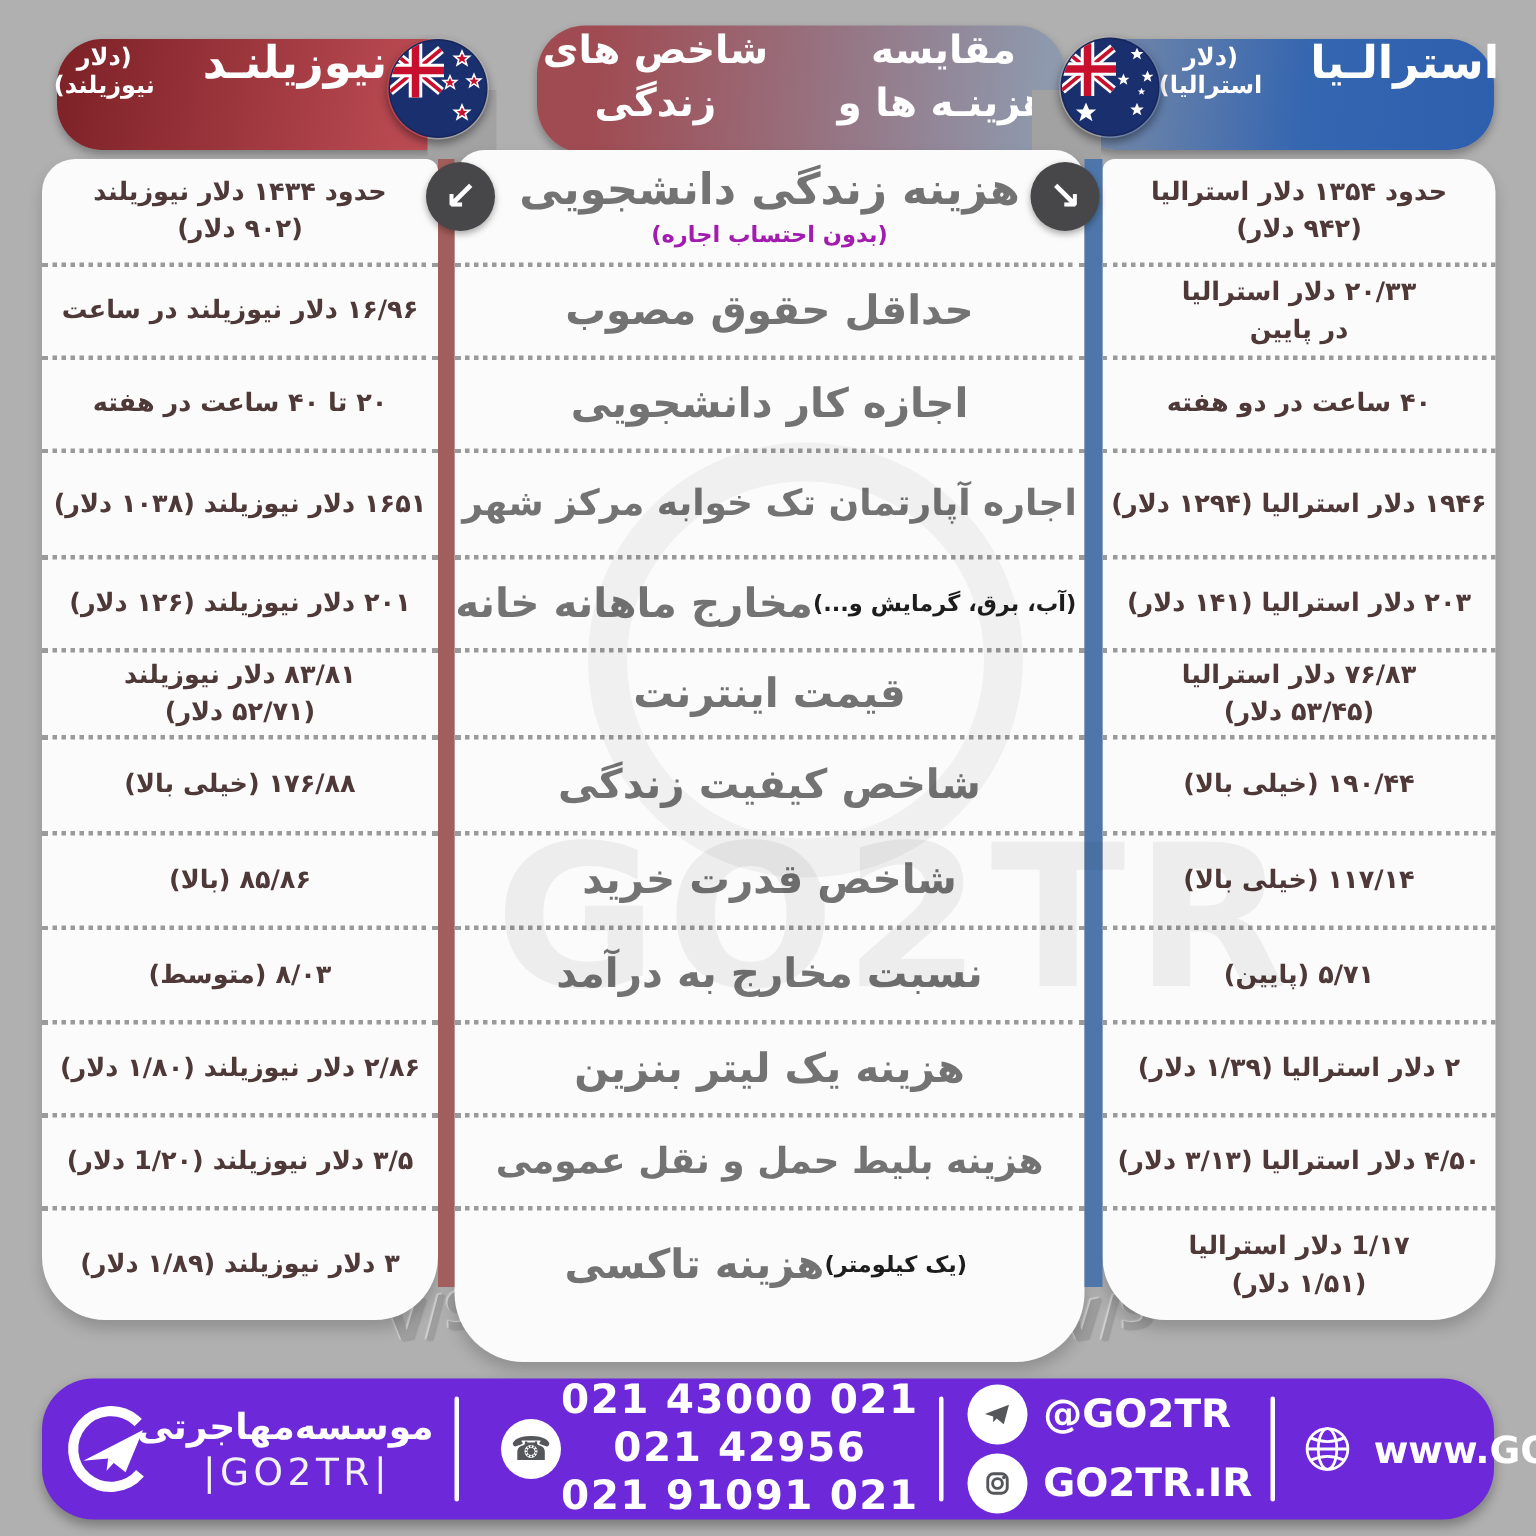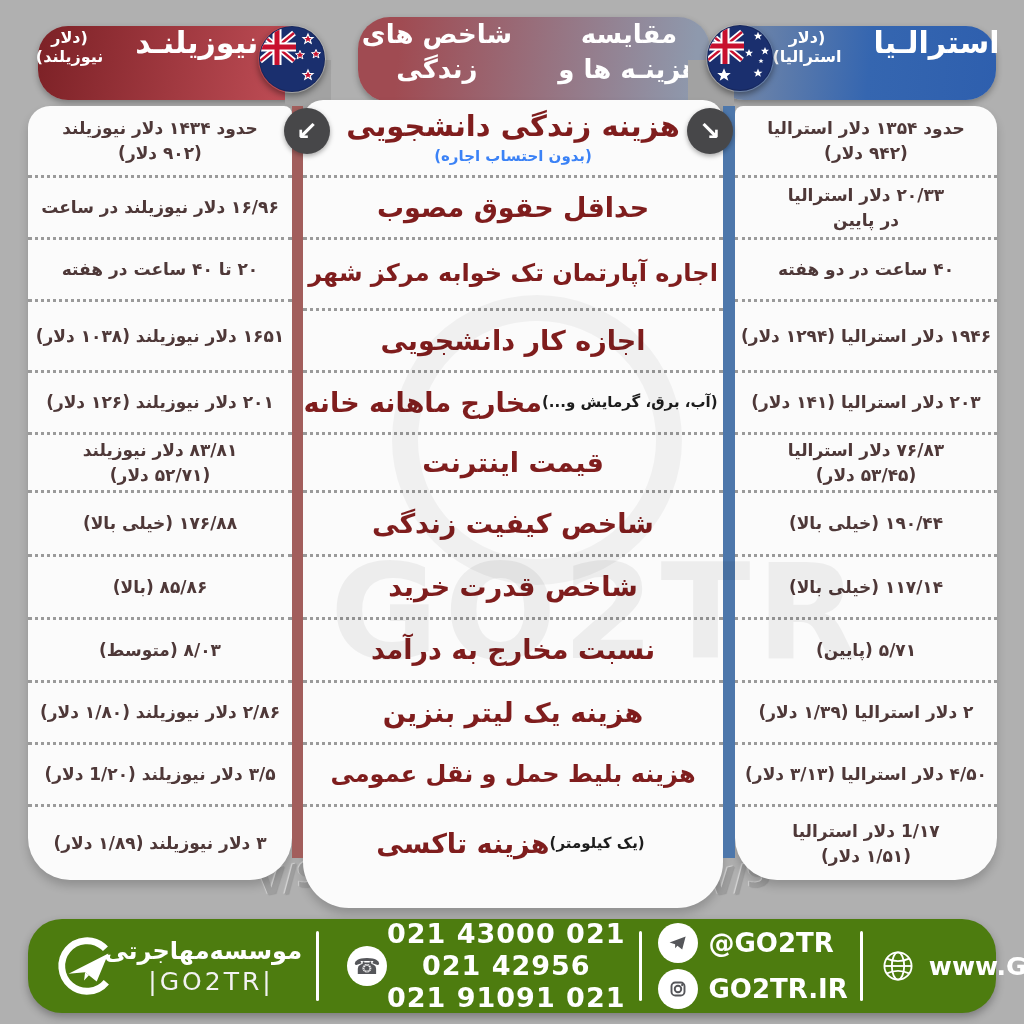--- a/index.html
+++ b/index.html
@@ -75,24 +75,24 @@
     position:relative; display:flex; flex-direction:column;
     align-items:center; justify-content:center; text-align:center; z-index:4;
   }
   .r1{height:72px} .r2{height:62px} .r3{height:62px} .r4{height:71px}
   .r5{height:62px} .r6{height:58px} .r7{height:64px} .r8{height:63px}
   .r9{height:63px} .r10{height:62px} .r11{height:62px} .r12{height:73px}
   .panel-center .r1{height:78px}
   .sep { border-bottom:3px dotted #9a9a9a; }
 
   .val { color:#4e3838; font-weight:bold; font-size:17px; line-height:1.45; white-space:nowrap; }
-  .label { color:#7f1d1d; font-weight:bold; font-size:27px; line-height:1.15; white-space:nowrap; }
+  .label { color:#737373; font-weight:bold; font-size:27px; line-height:1.15; white-space:nowrap; }
   .label-lg { font-size:29px; }
   .label-long { font-size:24px; }
-  .note-block { color:#3b82f6; font-weight:bold; font-size:15px; margin-top:3px; }
+  .note-block { color:#a21caf; font-weight:bold; font-size:15px; margin-top:3px; }
   .note-inline { color:#1d1d1d; font-weight:bold; font-size:15px; margin-right:5px; white-space:nowrap; }
   .inline-wrap { display:flex; flex-direction:row-reverse; align-items:center; justify-content:center; }
 
   
   .wm { position:absolute; z-index:5; pointer-events:none; }
   .wm-circle {
     left:392px; top:295px; width:290px; height:290px; border-radius:50%;
     border:26px solid rgba(0,0,0,.045);
   }
   .wm-text {
@@ -102,22 +102,22 @@
   .vs {
     position:absolute; z-index:1; font-size:34px; font-weight:bold; font-style:italic;
     color:#9e9e9e; transform:rotate(-12deg);
     text-shadow:-1px -1px 1px rgba(255,255,255,.45), 1px 1px 1px rgba(0,0,0,.12);
   }
   .vs-l { left:258px; top:858px; } .vs-r { left:708px; top:858px; }
 
   
   .footer {
     position:absolute; left:28px; top:919px; width:968px; height:94px;
-    background:#4d7c0f; border-radius:34px; z-index:8; color:#fff;
-    display:flex; align-items:center; padding:0 26px;
+    background:#6d28d9; border-radius:34px; z-index:8; color:#fff;
+    display:flex; align-items:center; padding:0 13px;
     box-shadow:0 4px 8px rgba(0,0,0,.3);
   }
   .f-logo { width:66px; height:66px; flex:0 0 auto; }
   .f-brand { width:182px; text-align:center; margin-right:14px; }
   .f-brand-fa { font-size:24px; font-weight:bold; }
   .f-brand-en { font-size:25px; letter-spacing:3px; margin-top:2px; color:#f2f2f2; }
   .f-div { width:3px; height:70px; background:#fff; border-radius:2px; flex:0 0 auto; }
   .f-phones { display:flex; align-items:center; margin:0 14px 0 18px; }
   .f-phone-icon { margin-left:10px; }
   .phone-lines { text-align:center; }
@@ -268,25 +268,25 @@
 </div>
 
 <div class="panel panel-center" dir="rtl">
   <div class="row r1 sep">
     <div class="label label-lg">هزینه زندگی دانشجویی</div>
     <div class="note-block">(بدون احتساب اجاره)</div>
   </div>
   <div class="row r2 sep">
     <div class="label">حداقل حقوق مصوب</div>
   </div>
+  <div class="row r3 sep">
+    <div class="label">اجازه کار دانشجویی</div>
+  </div>
   <div class="row r4 sep">
     <div class="label label-long">اجاره آپارتمان تک خوابه مرکز شهر</div>
-  </div>
-  <div class="row r3 sep">
-    <div class="label">اجازه کار دانشجویی</div>
   </div>
   <div class="row r5 sep">
     <div class="inline-wrap">
       <span class="label">مخارج ماهانه خانه</span>
       <span class="note-inline">(آب، برق، گرمایش و...)</span>
     </div>
   </div>
   <div class="row r6 sep">
     <div class="label">قیمت اینترنت</div>
   </div>

